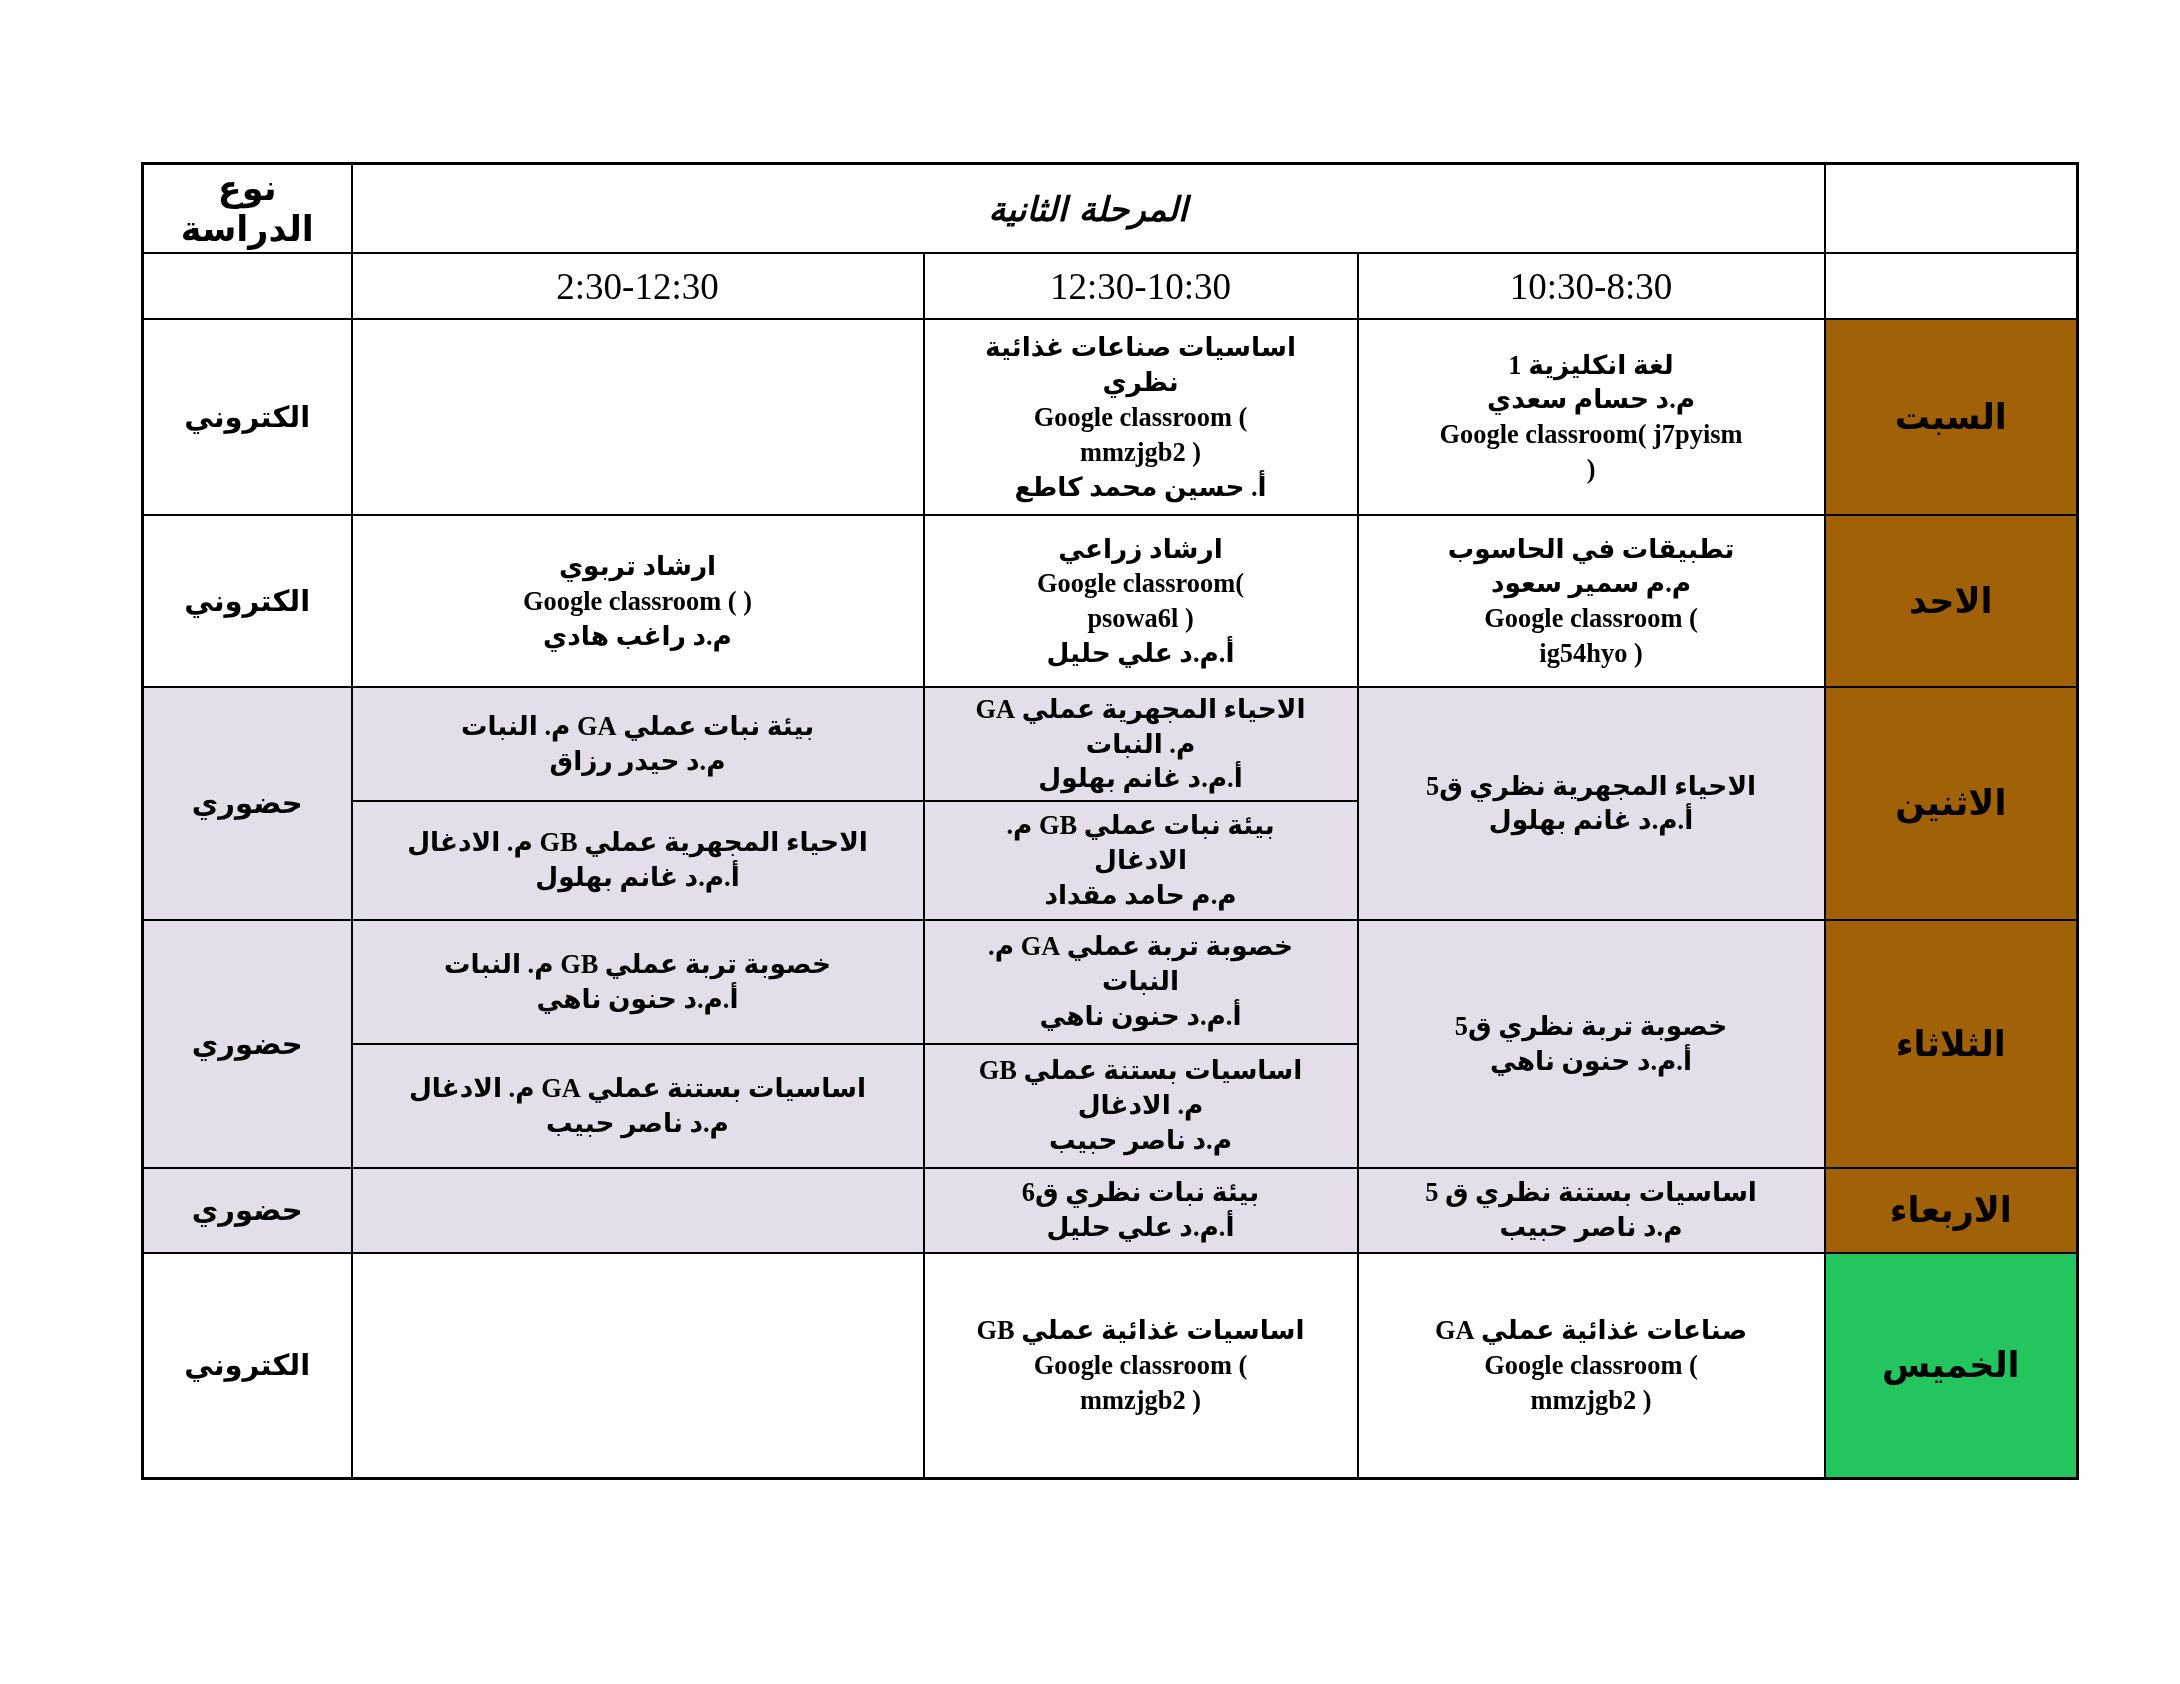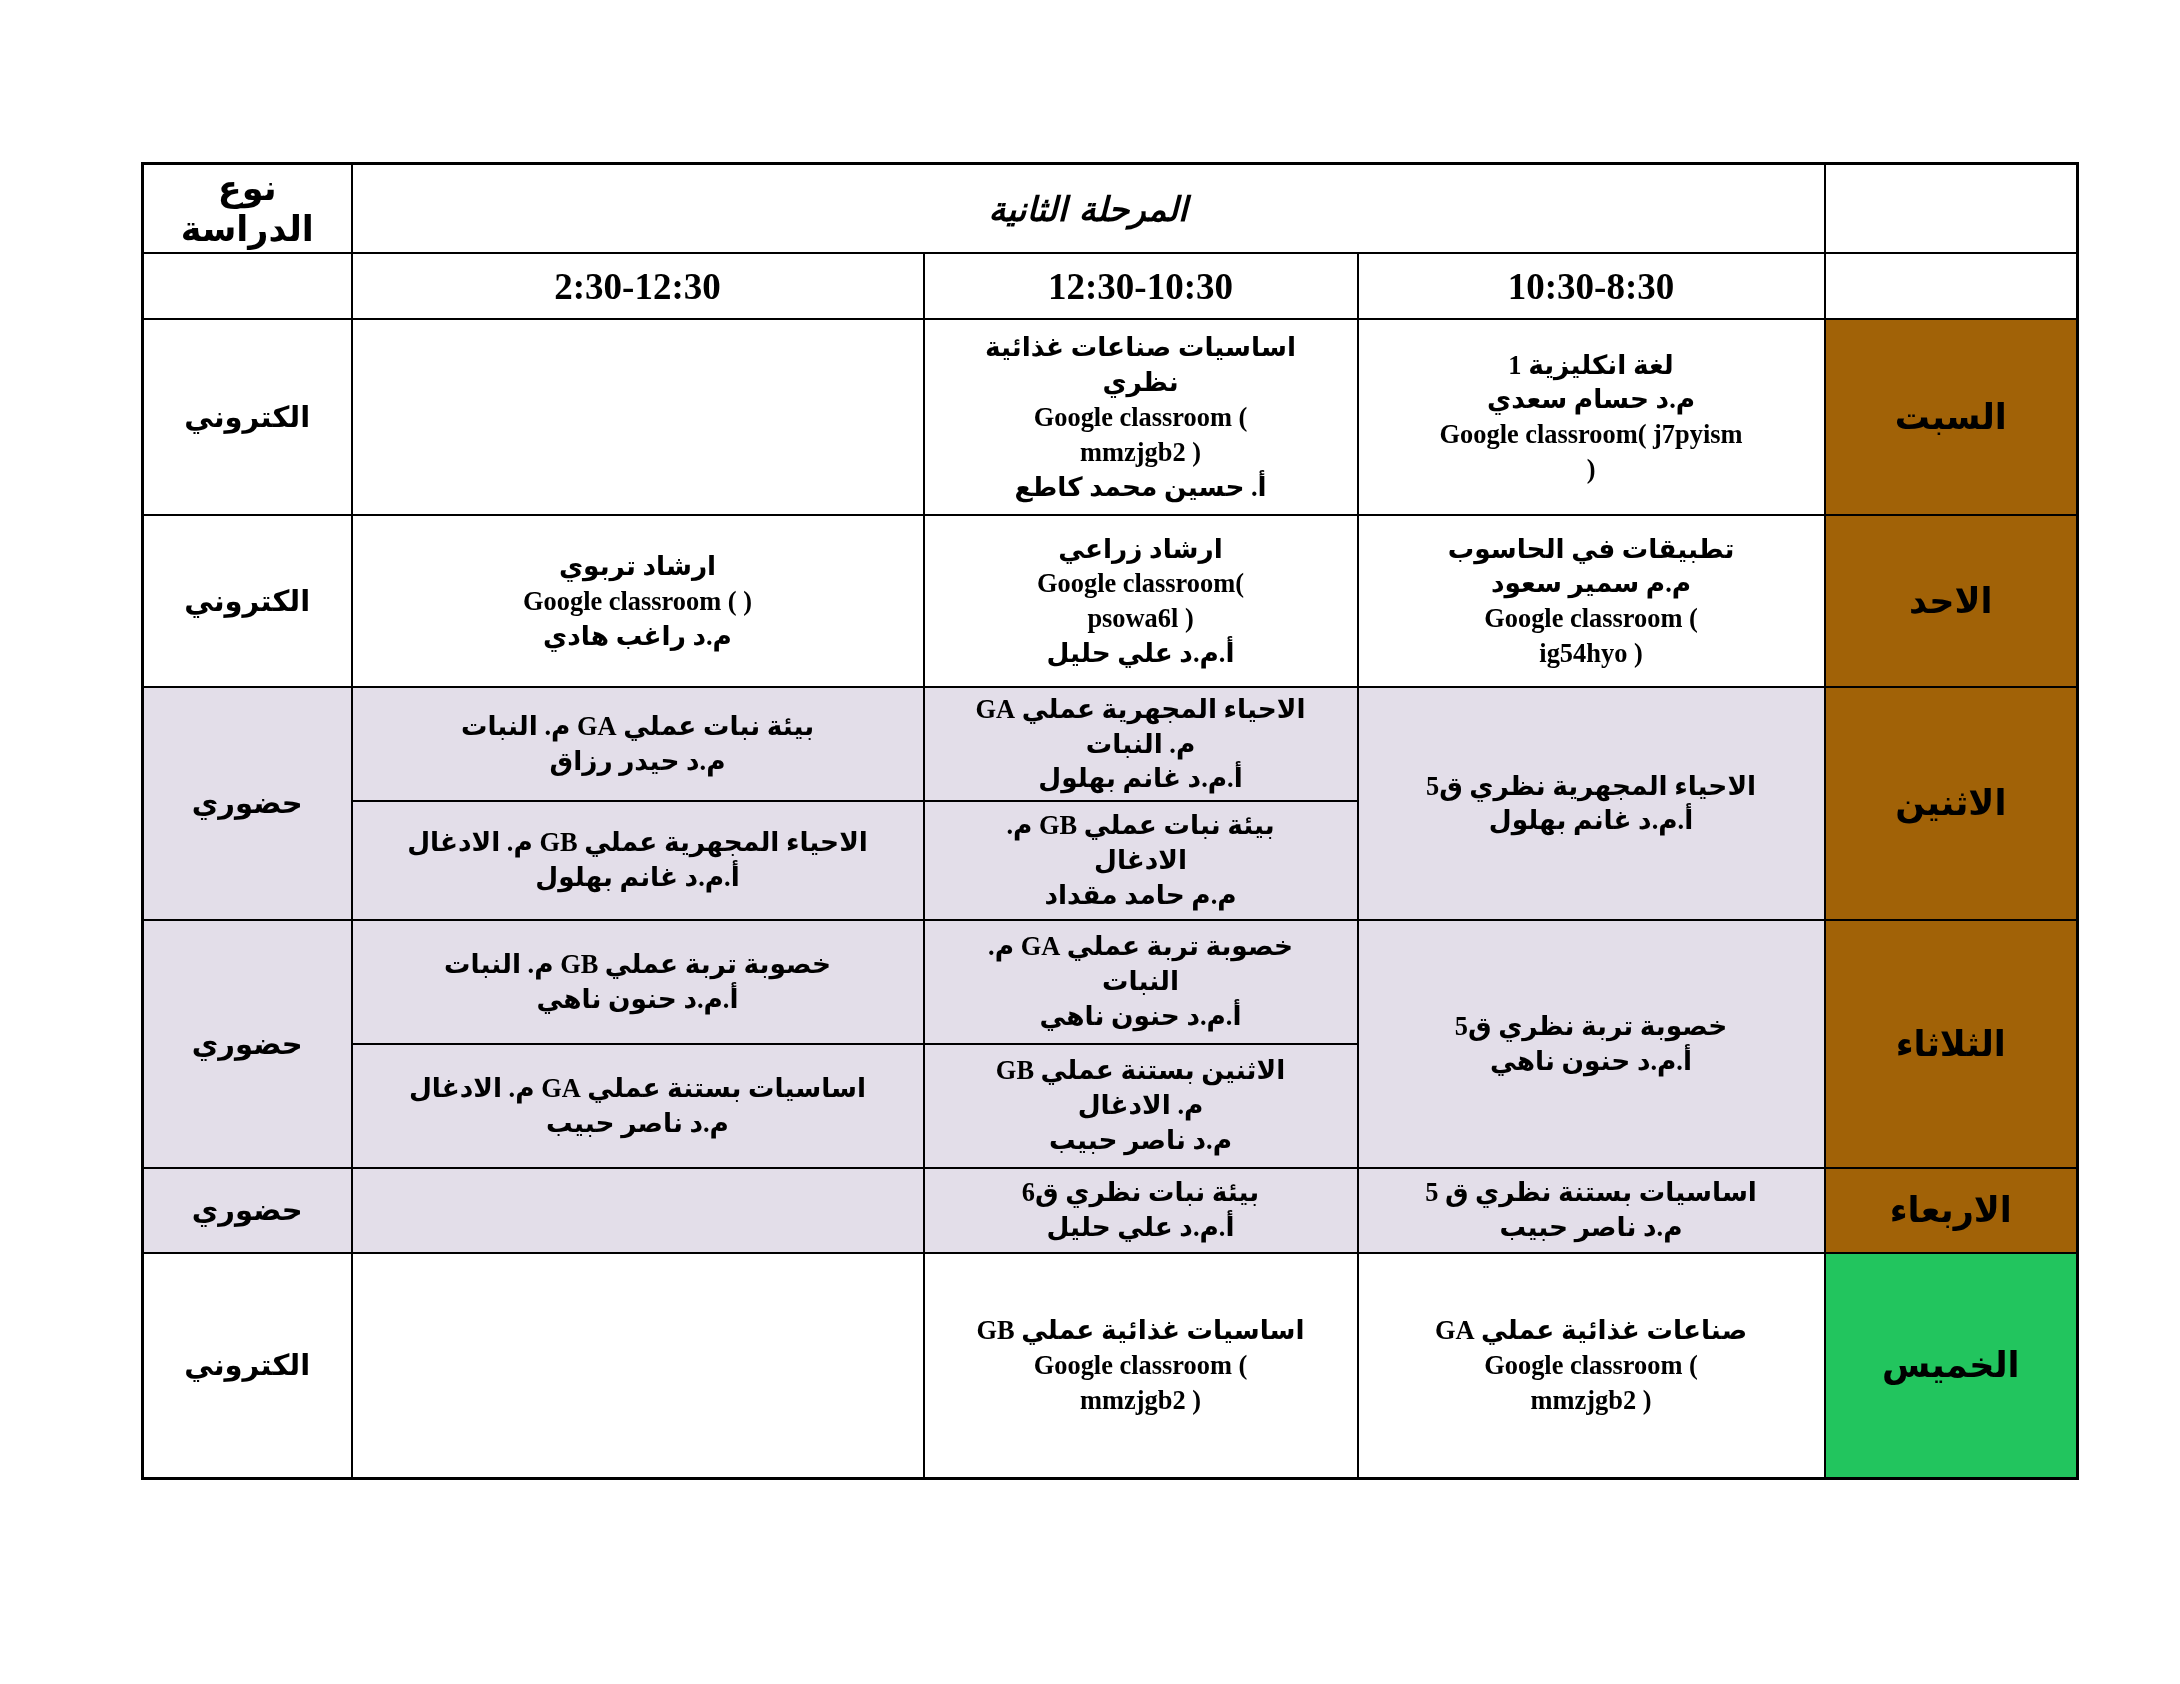--- a/index.html
+++ b/index.html
@@ -51,21 +51,21 @@
     line-height: 1.15;
   }
   .stage {
     font-family: "DejaVu Sans", sans-serif;
     font-weight: bold;
     font-size: 34px;
     font-style: italic;
   }
   .time {
     font-family: "Liberation Serif", "DejaVu Serif", serif;
-    font-weight: bold;
+    font-weight: normal;
     font-size: 37px;
     white-space: nowrap;
   }
   .day {
     font-family: "DejaVu Sans", sans-serif;
     font-weight: bold;
     font-size: 35px;
     background: #a16207;
   }
   .day-white {
@@ -172,21 +172,21 @@
       <td class="cell shaded" rowspan="2">خصوبة تربة نظري ق5
 أ.م.د حنون ناهي</td>
       <td class="cell shaded">خصوبة تربة عملي GA م.
 النبات
 أ.م.د حنون ناهي</td>
       <td class="cell shaded">خصوبة تربة عملي GB م. النبات
 أ.م.د حنون ناهي</td>
       <td class="stype shaded" rowspan="2">حضوري</td>
     </tr>
     <tr class="r-tue-b">
-      <td class="cell shaded">الاثنين بستنة عملي GB
+      <td class="cell shaded">اساسيات بستنة عملي GB
 م. الادغال
 م.د ناصر حبيب</td>
       <td class="cell shaded">اساسيات بستنة عملي GA م. الادغال
 م.د ناصر حبيب</td>
     </tr>
 
     <tr class="r-wed">
       <td class="day">الاربعاء</td>
       <td class="cell shaded">اساسيات بستنة نظري ق 5
 م.د ناصر حبيب</td>

